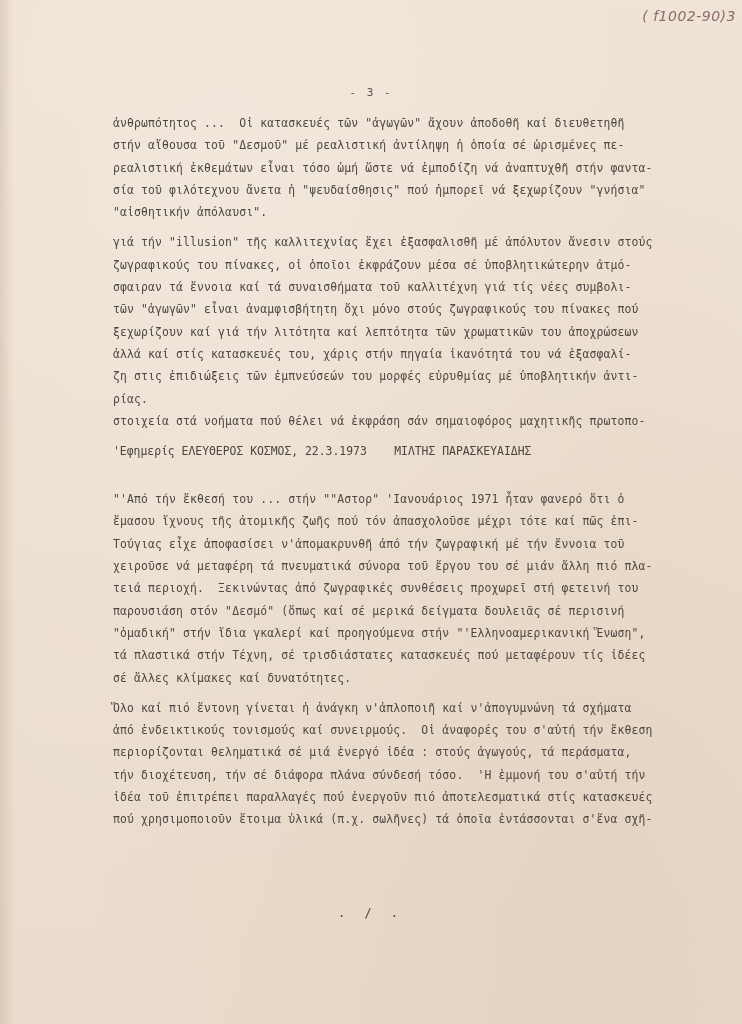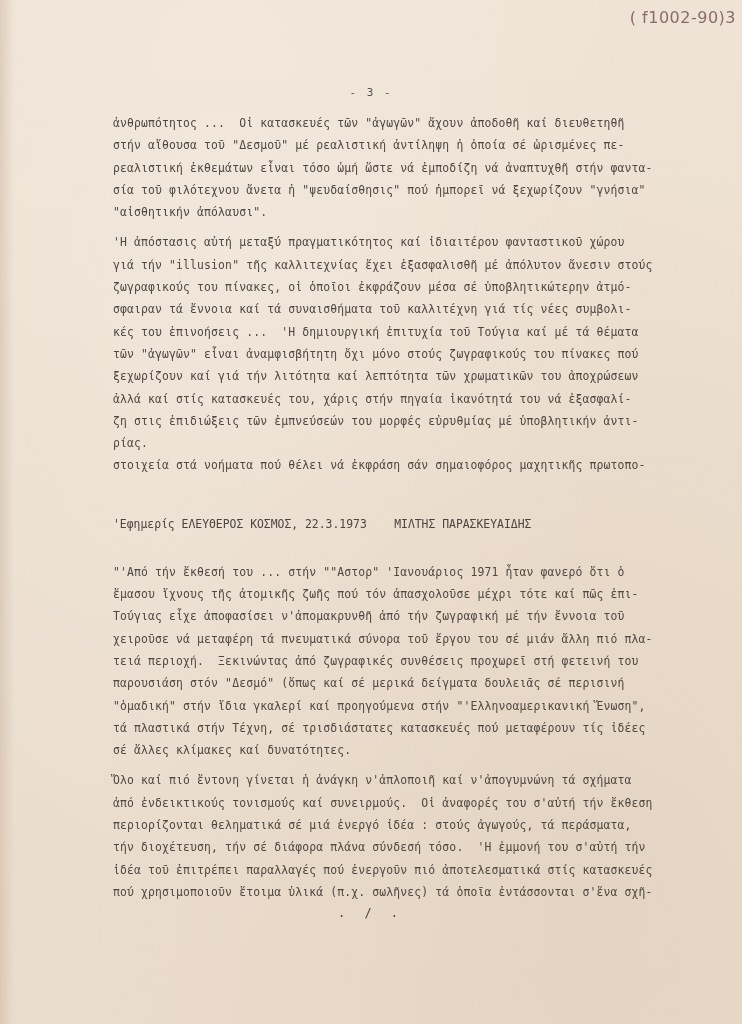--- a/index.html
+++ b/index.html
@@ -28,23 +28,24 @@
       position: absolute;
       left: 0; top: 0; bottom: 0;
       width: 14px;
       background: linear-gradient(90deg, rgba(190,165,140,0.35), rgba(190,165,140,0));
     }
     .archive-ref {
       position: absolute;
       top: 8px;
       right: 6px;
       font-family: "DejaVu Sans", sans-serif;
-      font-size: 16px;
+      font-size: 14px;
       color: #8a6a6e;
       letter-spacing: 0.5px;
+      font-style: italic;
     }
     .page-number {
       position: absolute;
       top: 86px;
       left: 0;
       width: 742px;
       text-align: center;
       font-size: 11px;
       color: #555;
       letter-spacing: 2px;
@@ -63,21 +64,20 @@
       color: #4d4843;
       letter-spacing: 0.15px;
     }
     .para-gap { height: 8px; }
     .section-gap { height: 26px; }
     .source-line {
       font-size: 11.4px;
       line-height: 22px;
       white-space: pre;
       color: #4a4540;
-      margin-top: 28px;
     }
     .continuation {
       position: absolute;
       top: 906px;
       left: 0;
       width: 742px;
       text-align: center;
       font-size: 12px;
       color: #444;
       letter-spacing: 6px;
@@ -98,25 +98,23 @@
       <div class="line">ἀνθρωπότητος ...  Οἱ κατασκευές τῶν "ἀγωγῶν" ἄχουν ἀποδοθῆ καί διευθετηθῆ</div>
       <div class="line">στήν αἴθουσα τοῦ "Δεσμοῦ" μέ ρεαλιστική ἀντίληψη ἡ ὁποία σέ ὡρισμένες πε-</div>
       <div class="line">ρεαλιστική ἐκθεμάτων εἶναι τόσο ὠμή ὥστε νά ἐμποδίζη νά ἀναπτυχθῆ στήν φαντα-</div>
       <div class="line">σία τοῦ φιλότεχνου ἄνετα ἡ "ψευδαίσθησις" πού ἠμπορεῖ νά ξεχωρίζουν "γνήσια"</div>
       <div class="line">"αἰσθητικήν ἀπόλαυσι".</div>
     </div>
 
     <div class="para-gap"></div>
 
     <div>
-      <div class="line">'Η ἀπόστασις αὐτή μεταξύ πραγματικότητος καί ἰδιαιτέρου φανταστικοῦ χώρου</div>
       <div class="line">γιά τήν "illusion" τῆς καλλιτεχνίας ἔχει ἐξασφαλισθῆ μέ ἀπόλυτον ἄνεσιν στούς</div>
       <div class="line">ζωγραφικούς του πίνακες, οἱ ὁποῖοι ἐκφράζουν μέσα σέ ὑποβλητικώτερην ἀτμό-</div>
       <div class="line">σφαιραν τά ἔννοια καί τά συναισθήματα τοῦ καλλιτέχνη γιά τίς νέες συμβολι-</div>
-      <div class="line">κές του ἐπινοήσεις ...  'Η δημιουργική ἐπιτυχία τοῦ Τούγια καί μέ τά θέματα</div>
       <div class="line">τῶν "ἀγωγῶν" εἶναι ἀναμφισβήτητη ὄχι μόνο στούς ζωγραφικούς του πίνακες πού</div>
       <div class="line">ξεχωρίζουν καί γιά τήν λιτότητα καί λεπτότητα τῶν χρωματικῶν του ἀποχρώσεων</div>
       <div class="line">ἀλλά καί στίς κατασκευές του, χάρις στήν πηγαία ἱκανότητά του νά ἐξασφαλί-</div>
       <div class="line">ζη στις ἐπιδιώξεις τῶν ἐμπνεύσεών του μορφές εὐρυθμίας μέ ὑποβλητικήν ἀντι-</div>
       <div class="line">ρίας.</div>
       <div class="line">στοιχεία στά νοήματα πού θέλει νά ἐκφράση σάν σημαιοφόρος μαχητικῆς πρωτοπο-</div>
     </div>
 
     <div class="para-gap"></div>
 

